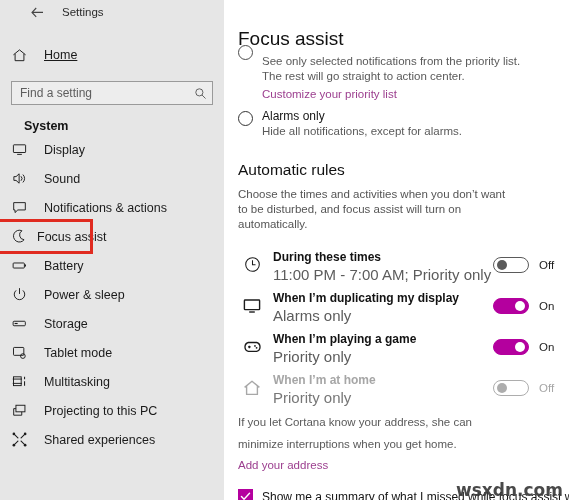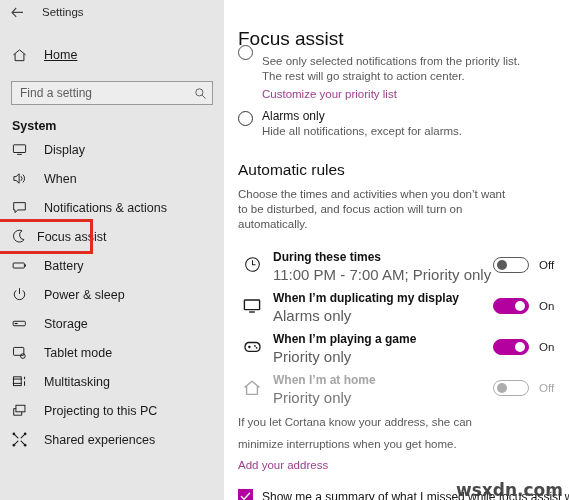--- a/index.html
+++ b/index.html
@@ -25,21 +25,21 @@
     left: 0; top: 0;
     width: 224px;
     height: 500px;
     background: #e6e6e6;
     overflow: hidden;
   }
   .titlebar {
     height: 24px;
     display: flex;
     align-items: center;
-    padding-left: 4px;
+    padding-left: 24px;
   }
   .back-btn {
     width: 26px; height: 20px;
     display: flex; align-items: center; justify-content: center;
     color: #444;
   }
   .titlebar-text {
     font-size: 11.5px;
     color: #2b2b2b;
     margin-left: 12px;
@@ -83,21 +83,21 @@
   .search-ico {
     width: 24px;
     display: flex; align-items: center; justify-content: center;
     color: #444;
   }
 
   .section-title {
     font-size: 12.5px;
     font-weight: bold;
     color: #141414;
-    padding-left: 12px;
+    padding-left: 24px;
     margin-top: 14px;
   }
 
   .nav-list { margin-top: 2px; }
   .nav-item {
     position: relative;
     display: flex;
     align-items: center;
     height: 29px;
     padding-left: 12px;
@@ -371,21 +371,21 @@
       </div>
 
       <div class="nav-item">
         <span class="nav-ico">
           <svg width="15" height="15" viewBox="0 0 16 16" aria-hidden="true">
             <path d="M2 6 H4.3 L7.6 3 V13 L4.3 10 H2 Z" fill="none" stroke="currentColor" stroke-width="1" stroke-linejoin="round"></path>
             <path d="M9.6 5.6 A3.4 3.4 0 0 1 9.6 10.4" fill="none" stroke="currentColor" stroke-width="1"></path>
             <path d="M11.6 3.8 A5.8 5.8 0 0 1 11.6 12.2" fill="none" stroke="currentColor" stroke-width="1"></path>
           </svg>
         </span>
-        <span class="nav-label">When</span>
+        <span class="nav-label">Sound</span>
       </div>
 
       <div class="nav-item">
         <span class="nav-ico">
           <svg width="15" height="15" viewBox="0 0 16 16" aria-hidden="true">
             <path d="M1.8 2.8 H14.2 V10.6 H6.2 L3.2 13.4 V10.6 H1.8 Z" fill="none" stroke="currentColor" stroke-width="1" stroke-linejoin="round"></path>
           </svg>
         </span>
         <span class="nav-label">Notifications &amp; actions</span>
       </div>
@@ -487,21 +487,21 @@
       <a class="link" href="#">Customize your priority list</a>
     </div>
 
     <div class="radio-row">
       <span class="radio-circle"></span>
       <div class="radio-label">Alarms only</div>
       <div class="opt-desc" style="padding-left:24px;margin-top:1px;">Hide all notifications, except for alarms.</div>
     </div>
 
     <div class="h2">Automatic rules</div>
-    <div class="para">Choose the times and activities when you don’t want to be disturbed, and focus action will turn on automatically.</div>
+    <div class="para">Choose the times and activities when you don’t want to be disturbed, and focus assist will turn on automatically.</div>
 
     <div class="rules">
 
       <div class="rule-row">
         <span class="rule-ico">
           <svg width="17" height="17" viewBox="0 0 18 18" aria-hidden="true">
             <circle cx="9" cy="9" r="7.2" fill="none" stroke="currentColor" stroke-width="1.1"></circle>
             <path d="M9 4.6 V9.2 H12.2" fill="none" stroke="currentColor" stroke-width="1.1"></path>
           </svg>
         </span>

